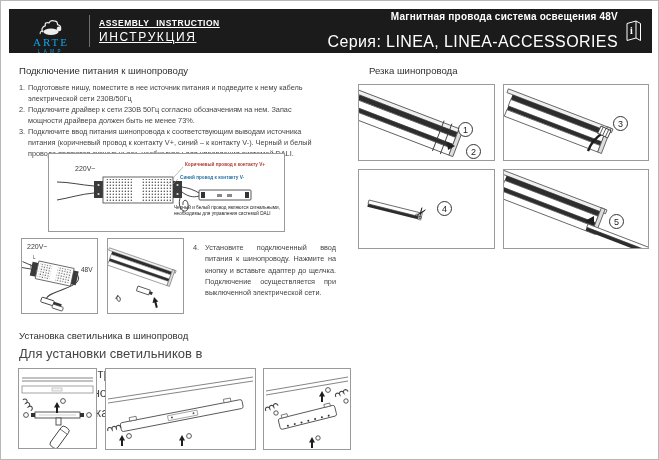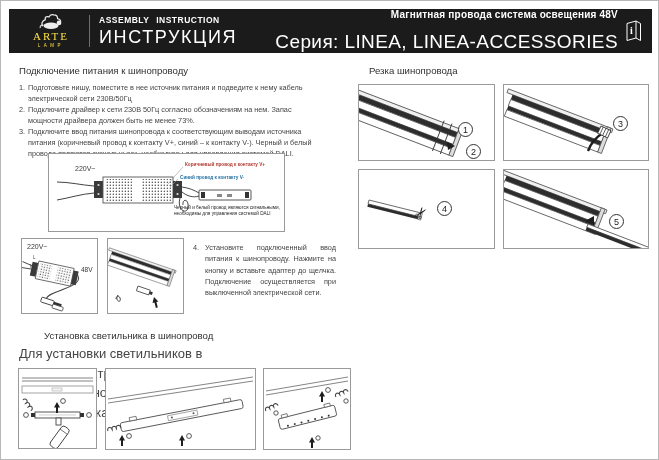--- a/index.html
+++ b/index.html
@@ -3,30 +3,30 @@
 <meta charset="utf-8">
 <style>
   * { margin:0; padding:0; box-sizing:border-box; }
   html,body { width:659px; height:460px; }
   body { font-family:"Liberation Sans", sans-serif; background:#fff; position:relative; color:#3c3c3c; overflow:hidden; }
   .abs { position:absolute; }
   .page { position:absolute; inset:0; background:#fff; border:1px solid #b8b8b8; }
 
   
   .hdr { left:8px; top:8px; width:643px; height:44px; background:#1b1b1b; }
-  .logo { left:10px; top:2px; width:64px; height:40px; display:flex; flex-direction:column; align-items:center; justify-content:center; color:#fde047; }
+  .logo { left:10px; top:8px; width:64px; height:40px; display:flex; flex-direction:column; align-items:center; justify-content:center; color:#0ea5e9; }
   .brand { font-family:"Liberation Serif", serif; font-size:11px; letter-spacing:2px; line-height:1; margin-top:1px; }
   .brand-sub { font-size:4.5px; letter-spacing:3.5px; line-height:1; margin-top:1.5px; }
   .hdr-div { left:80px; top:6px; width:1px; height:32px; background:#6f6f6f; }
-  .hdr-left { left:90px; top:0; height:44px; display:flex; flex-direction:column; justify-content:center; color:#fff; }
+  .hdr-left { left:90px; top:0; height:44px; display:flex; flex-direction:column; justify-content:center; color:#fff;text-decoration:underline; }
   .hdr-en { font-size:8.5px; font-weight:600; letter-spacing:0.5px; word-spacing:4px; }
-  .hdr-ru { font-size:18px; letter-spacing:1.6px; margin-top:2px; }
+  .hdr-ru { font-size:12px; letter-spacing:1.6px; margin-top:2px; }
   .hdr-right { right:34px; top:0; height:44px; display:flex; flex-direction:column; justify-content:center; align-items:flex-end; color:#fff; }
   .hdr-r1 { font-size:10px; font-weight:bold; letter-spacing:0.2px; }
-  .hdr-r2 { font-size:19px; letter-spacing:0.4px; margin-top:11px; }
+  .hdr-r2 { font-size:16px; letter-spacing:0.4px; margin-top:11px; }
   .book { right:9px; top:10px; }
 
   
   .sec-title { font-size:9.6px; font-weight:normal; color:#2f2f2f; }
   .steps { left:18px; top:81px; width:300px; }
   .step { display:flex; font-size:7.3px; line-height:1.52; color:#454545; }
   .step .num { width:9px; flex:none; }
   .step .txt { flex:1; }
   .step4 { left:192px; top:241px; width:143px; display:flex; font-size:7.3px; line-height:1.55; color:#454545; text-align:justify; }
   .step4 .num { width:12px; flex:none; }
@@ -247,21 +247,21 @@
       <use href="#track" transform="translate(4,2) rotate(21)"></use>
       <g transform="translate(84,54) rotate(21)">
         <rect width="70" height="3.5" fill="#fff" stroke="#555" stroke-width="0.8"></rect>
         <rect y="3.5" width="70" height="3.5" fill="#2d2d2d"></rect>
       </g>
       <polygon points="90,46 81,51 90,55" fill="#1e1e1e"></polygon>
     </svg>
     <span class="badge" style="left:105px; top:44px;">5</span>
   </div>
 
-  <div class="abs sec-title" style="left:18px; top:329px;margin-left:25px;">Установка светильника в шинопровод</div>
+  <div class="abs sec-title" style="left:18px; top:329px;">Установка светильника в шинопровод</div>
   <div class="abs desc" style="left:18px; top:343px; width:185px;">Для установки светильников в шинопровод требуется одновременное нажатие кнопок по бокам.</div>
 
   <div class="abs panel" style="left:17px; top:367px; width:79px; height:81px;">
     <svg width="77" height="79" viewBox="0 0 77 79">
       <line x1="3" y1="9" x2="74" y2="9" stroke="#777" stroke-width="0.9"></line>
       <line x1="3" y1="12" x2="74" y2="12" stroke="#777" stroke-width="0.9"></line>
       <rect x="3" y="17" width="71" height="7" fill="#fff" stroke="#999" stroke-width="0.9"></rect>
       <rect x="33" y="19" width="10" height="3" fill="#f4f4f4" stroke="#aaa" stroke-width="0.6"></rect>
       <rect x="16" y="43" width="45" height="6" fill="#fff" stroke="#444" stroke-width="0.9"></rect>
       <rect x="12" y="44" width="4" height="4" fill="#333"></rect>

